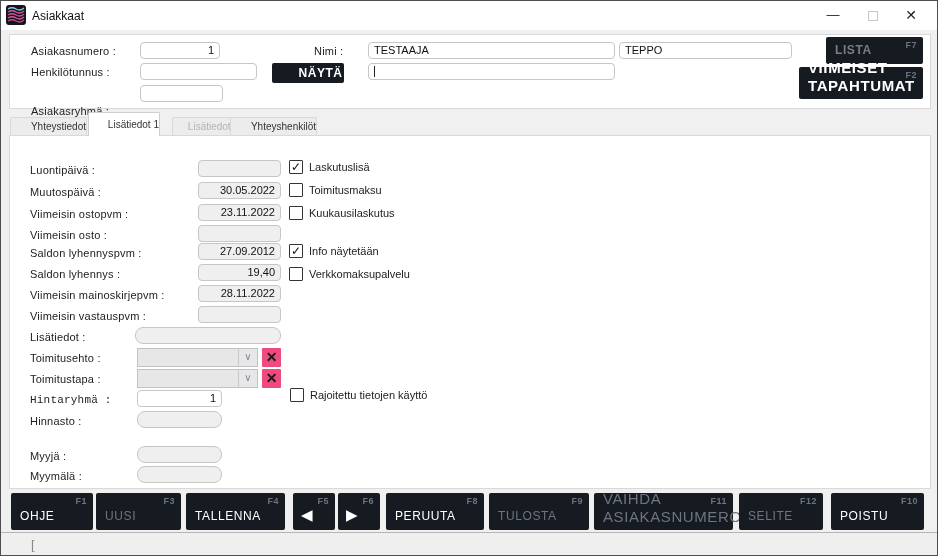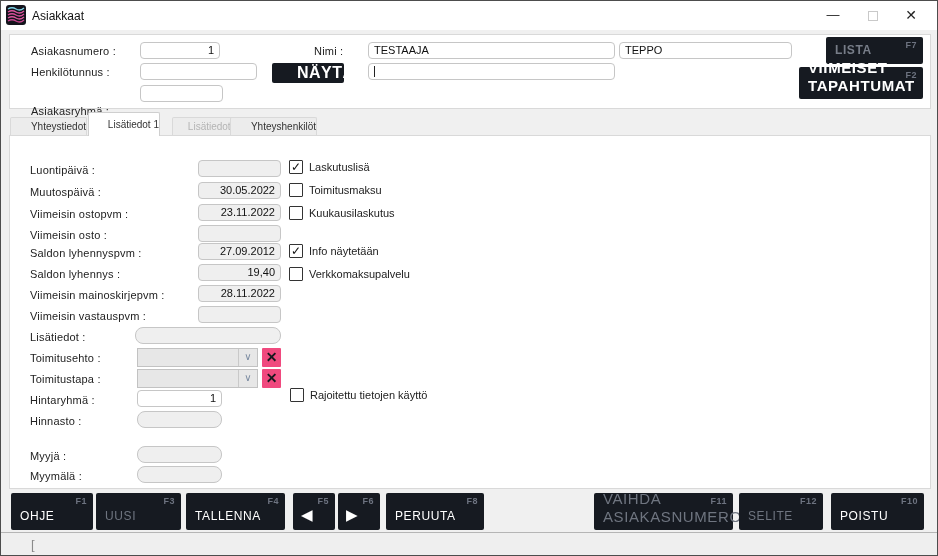--- a/index.html
+++ b/index.html
@@ -18,21 +18,21 @@
   .winbtn.close { right:6px; font-size:14px; }
   .maxbox { display:inline-block; width:10px; height:10px; border:1px solid #c9c9c9; vertical-align:middle; }
   
   .topbox { position:absolute; left:8px; top:33px; width:922px; height:75px; background:#fff; border:1px solid #d9d9d9; }
   .lbl { position:absolute; color:#222; font-size:11px; letter-spacing:.2px; white-space:nowrap; }
   .field { position:absolute; height:17px; background:#fff; border:1px solid #c6c6c6; border-radius:4px; font-size:11px; line-height:15px; padding:0 5px; color:#111; overflow:hidden; white-space:nowrap; }
   .field.gray { background:#efefef; }
   .field.num { text-align:right; }
   .caret { display:inline-block; width:1px; height:11px; background:#222; vertical-align:middle; margin-top:-2px; }
   .darkbtn { position:absolute; background:#161a21; color:#fff; font-weight:bold; border-radius:2px; cursor:pointer; }
-  .nayta { left:262px; top:28px; width:72px; height:20px; font-size:16px; text-align:center; line-height:20px; letter-spacing:.5px;padding-left:25px; }
+  .nayta { left:262px; top:28px; width:72px; height:20px; font-size:12px; text-align:center; line-height:20px; letter-spacing:.5px;padding-left:25px; }
   .fkey { position:absolute; top:3px; right:6px; font-size:9px; font-weight:bold; color:#6d7380; letter-spacing:.5px; }
   .bigbtn-label { position:absolute; left:9px; bottom:7px; font-size:12px; letter-spacing:.6px; white-space:nowrap; }
   .bigbtn-label.two { font-size:15px; bottom:4px; line-height:1.2; white-space:normal; }
   .dim { color:#777d88 !important; }
   
   .tab { position:absolute; border:1px solid #d9d9d9; border-bottom:none; background:#ececec; color:#333; font-size:10px; text-align:right; cursor:pointer; border-radius:2px 2px 0 0; }
   .tab.inactive { top:116px; height:19px; line-height:18px; }
   .tab.active { top:111px; height:24px; line-height:23px; background:#fff; z-index:3; border-color:#cfcfcf; }
   .tab.disabled { color:#b4b4b4; cursor:default; }
   
@@ -143,21 +143,21 @@
     </div>
     <div class="xbtn" style="left:252px; top:212px;">✕</div>
 
     <div class="lbl" style="top:237px;">Toimitustapa :</div>
     <div class="dropdown" style="left:127px; top:233px;">
       <span></span>
       <span class="dd-arrow">∨</span>
     </div>
     <div class="xbtn" style="left:252px; top:233px;">✕</div>
 
-    <div class="lbl" style="top:258px;">Hintaryhmä :</div>
+    <div class="lbl" style="top:258px;font-family:Liberation Mono, monospace;">Hintaryhmä :</div>
     <div class="field num" style="left:127px; top:254px; width:85px;">1</div>
 
     <div class="lbl" style="top:279px;">Hinnasto :</div>
     <div class="field gray" style="left:127px; top:275px; width:85px; border-radius:8px;"></div>
 
     <div class="lbl" style="top:314px;">Myyjä :</div>
     <div class="field gray" style="left:127px; top:310px; width:85px; border-radius:8px;"></div>
 
     <div class="lbl" style="top:334px;">Myymälä :</div>
     <div class="field gray" style="left:127px; top:330px; width:85px; border-radius:8px;"></div>
@@ -205,20 +205,24 @@
     <span class="arrow-glyph">◀</span>
   </div>
   <div class="toolbtn" style="left:337px; width:42px;">
     <span class="fkey">F6</span>
     <span class="arrow-glyph">▶</span>
   </div>
   <div class="toolbtn" style="left:385px; width:98px;">
     <span class="fkey">F8</span>
     <span class="bigbtn-label">PERUUTA</span>
   </div>
+  <div class="toolbtn disabled" style="left:488px; width:100px;">
+    <span class="fkey">F9</span>
+    <span class="bigbtn-label">TULOSTA</span>
+  </div>
   <div class="toolbtn disabled" style="left:593px; width:139px;">
     <span class="fkey">F11</span>
     <span class="bigbtn-label two" style="width:120px;">VAIHDA ASIAKASNUMERO</span>
   </div>
   <div class="toolbtn disabled" style="left:738px; width:84px;">
     <span class="fkey">F12</span>
     <span class="bigbtn-label">SELITE</span>
   </div>
   <div class="toolbtn" style="left:830px; width:93px;">
     <span class="fkey">F10</span>

